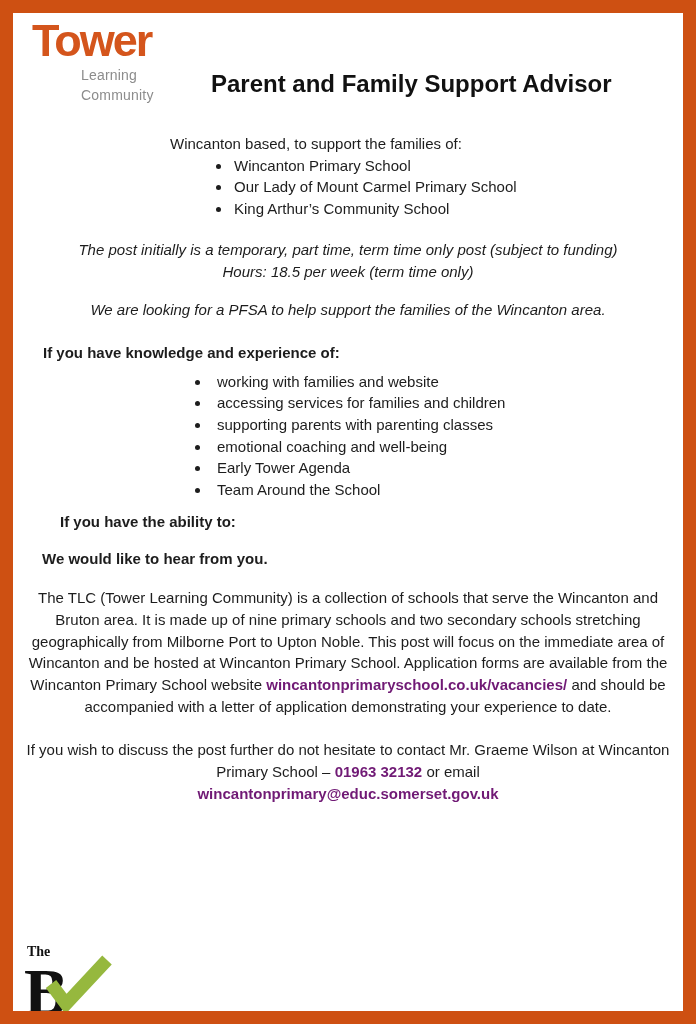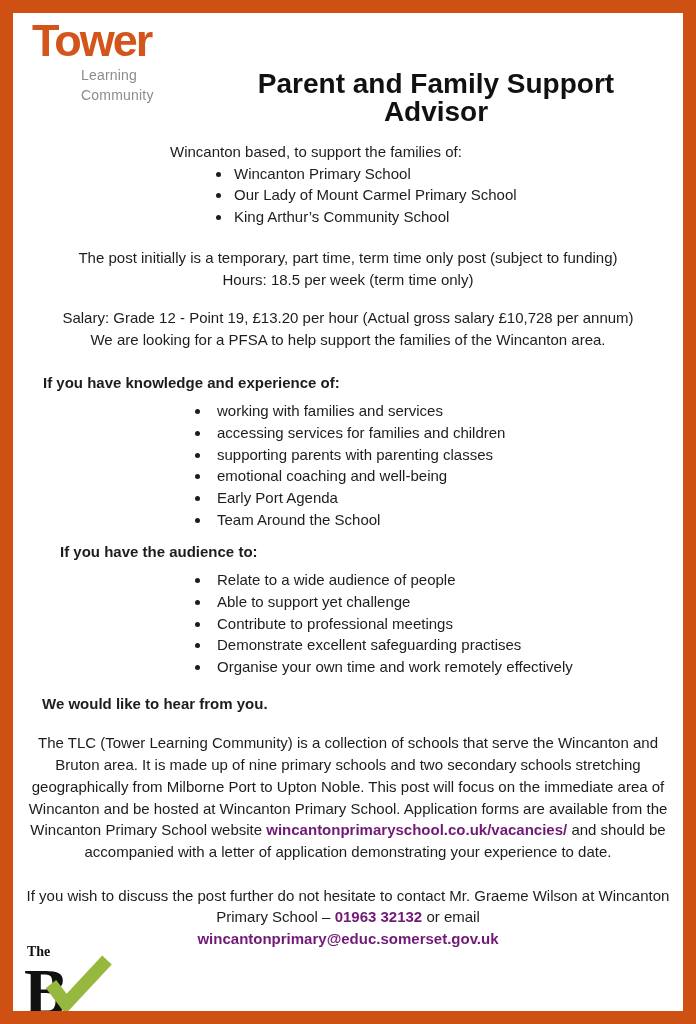--- a/index.html
+++ b/index.html
@@ -39,38 +39,38 @@
     font-size: 14px;
     line-height: 20px;
     font-weight: 500;
     letter-spacing: 0.2px;
   }
   .page-title {
     position: absolute;
     left: 198px;
     top: 57px;
     width: 450px;
-    text-align: center;
-    font-size: 28px;
+    text-align: left;
+    font-size: 24px;
     font-weight: 700;
     line-height: 28px;
     color: #111111;
   }
 
   
-  .intro-lead { margin: 16px 0 0 157px; }
+  .intro-lead { margin: 8px 0 0 157px; }
   ul.schools-list {
     margin: 0 0 0 205px;
     padding: 0 0 0 14px;
     list-style: disc outside;
   }
   ul.schools-list li { padding-left: 2px; }
 
   
-  .center { text-align: center; }
+  .center { text-align: center; font-style: italic; }
   .para-2line { margin: 0 auto; max-width: 660px; }
   .gap19 { margin-top: 19px; }
   .gap17 { margin-top: 17px; }
 
   
   .sec-heading { font-weight: 700; margin: 21px 0 7px 30px; }
   .sec-heading.ability { margin: 10px 0 7px 47px; }
   ul.skill-list {
     margin: 0 0 0 182px;
     padding: 0 0 0 16px;
@@ -118,42 +118,34 @@
       <li>Our Lady of Mount Carmel Primary School</li>
       <li>King Arthur’s Community School</li>
     </ul>
 
     <div class="para-2line center gap19">
       <div>The post initially is a temporary, part time, term time only post (subject to funding)</div>
       <div>Hours: 18.5 per week (term time only)</div>
     </div>
 
     <div class="para-2line center gap17">
-      <div>Salary: Grade 12 - Point 19, £13.20 per hour (Actual gross salary £10,728 per annum)</div>
       <div>We are looking for a PFSA to help support the families of the Wincanton area.</div>
     </div>
 
     <div class="sec-heading">If you have knowledge and experience of:</div>
     <ul class="skill-list">
-      <li>working with families and services</li>
+      <li>working with families and website</li>
       <li>accessing services for families and children</li>
       <li>supporting parents with parenting classes</li>
       <li>emotional coaching and well-being</li>
-      <li>Early Port Agenda</li>
+      <li>Early Tower Agenda</li>
       <li>Team Around the School</li>
     </ul>
 
-    <div class="sec-heading ability">If you have the audience to:</div>
-    <ul class="skill-list">
-      <li>Relate to a wide audience of people</li>
-      <li>Able to support yet challenge</li>
-      <li>Contribute to professional meetings</li>
-      <li>Demonstrate excellent safeguarding practises</li>
-      <li>Organise your own time and work remotely effectively</li>
-    </ul>
+    <div class="sec-heading ability">If you have the ability to:</div>
 
     <div class="hear-line">We would like to hear from you.</div>
 
     <div class="about-para"><span>The TLC (Tower Learning Community) is a collection of schools that serve the Wincanton and Bruton area. It is made up of nine primary schools and two secondary schools stretching geographically from Milborne Port to Upton Noble. This post will focus on the immediate area of Wincanton and be hosted at Wincanton Primary School. Application forms are available from the Wincanton Primary School website </span><strong>wincantonprimaryschool.co.uk/vacancies/</strong><span> and should be accompanied with a letter of application demonstrating your experience to date.</span></div>
 
     <div class="contact-block">
       <div><span>If you wish to discuss the post further do not hesitate to contact Mr. Graeme Wilson at Wincanton Primary School – </span><strong>01963 32132</strong><span> or email</span></div>
       <div><strong>wincantonprimary@educ.somerset.gov.uk</strong></div>
     </div>
 

